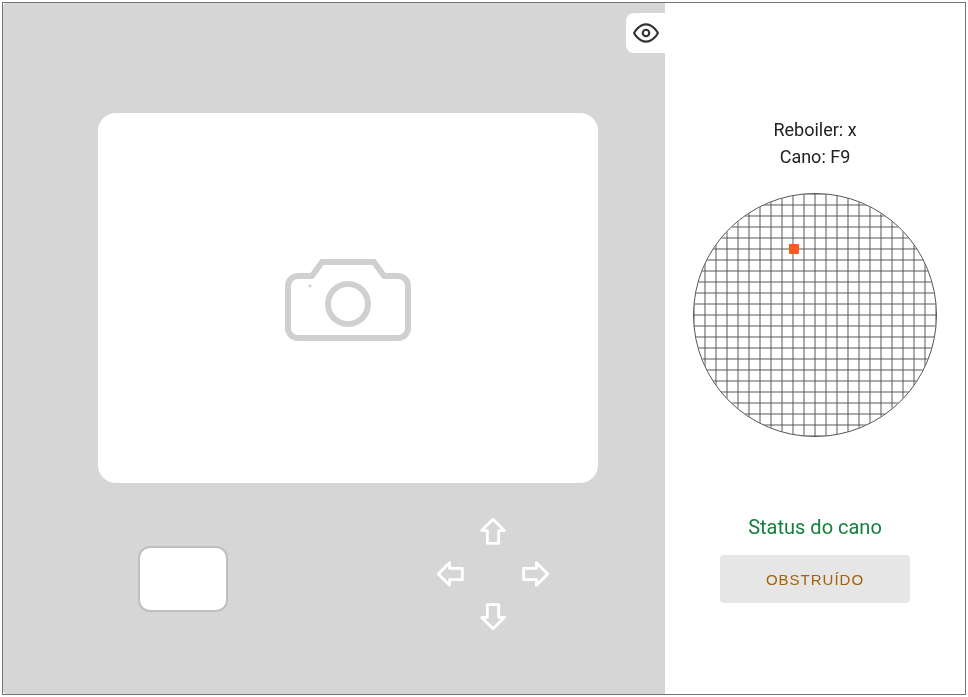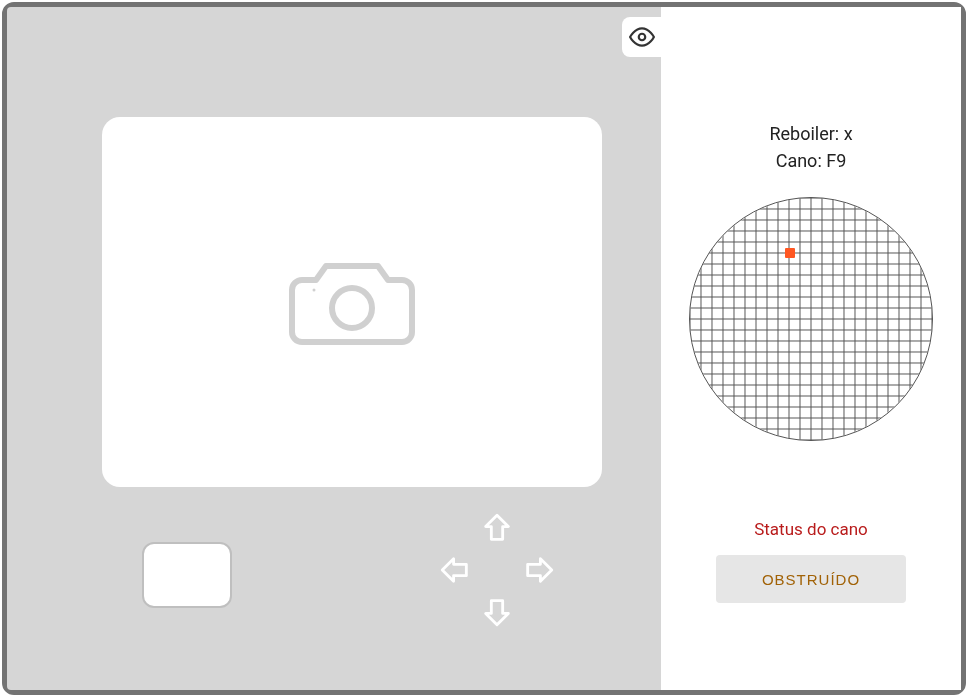--- a/index.html
+++ b/index.html
@@ -1,37 +1,37 @@
 <!DOCTYPE html>
 <html><head>
   <meta charset="utf-8">
   <style>
     * { margin: 0; padding: 0; box-sizing: border-box; }
     body { font-family: -apple-system, BlinkMacSystemFont, "Segoe UI", Roboto, Arial, sans-serif; background: #fff; width: 968px; height: 697px; overflow: hidden; }
-    .container { display: flex; width: 964px; height: 693px; border: 5px solid #737373; border-radius: 12px; margin: 2px; }
+    .container { display: flex; width: 964px; height: 693px; border: 1px solid #737373; border-radius: 0; margin: 2px; }
     .left-panel { flex: 1; background: #d6d6d6; border-radius: 4px 0 0 4px; position: relative; }
     .eye-button { position: absolute; top: 10px; right: -1px; width: 40px; height: 40px; background: #fff; border-radius: 8px 0 0 8px; display: flex; align-items: center; justify-content: center; cursor: pointer; }
     .camera-view { position: absolute; top: 110px; left: 95px; width: 500px; height: 370px; background: #fff; border-radius: 18px; display: flex; align-items: center; justify-content: center; }
     .camera-icon-svg { width: 140px; height: 100px; }
     .thumb-view { position: absolute; left: 135px; bottom: 82px; width: 90px; height: 66px; background: #fff; border: 2px solid #bfbfbf; border-radius: 12px; }
     .dpad { position: absolute; left: 430px; bottom: 60px; width: 120px; height: 120px; }
     .dpad-arrow { position: absolute; width: 36px; height: 36px; display: flex; align-items: center; justify-content: center; cursor: pointer; }
     .dpad-up { top: 0; left: 42px; }
     .dpad-down { bottom: 0; left: 42px; }
     .dpad-left { top: 42px; left: 0; }
     .dpad-right { top: 42px; right: 0; }
     .right-panel { width: 300px; background: #fff; padding: 30px 20px; display: flex; flex-direction: column; align-items: center; }
     .info-lines { text-align: center; margin-top: 80px; }
     .info-lines div { font-size: 18px; color: #222; margin: 6px 0; }
     .radar { width: 244px; height: 244px; border-radius: 50%; border: 1px solid #555; margin-top: 20px; position: relative; overflow: hidden; background: #fff; }
     .radar-grid { position: absolute; top: 0; left: 0; width: 100%; height: 100%; }
     .radar-grid line { stroke: #555; stroke-width: 1; }
     .radar-dot { position: absolute; width: 10px; height: 10px; background: #ff5722; border-radius: 1px; }
     .status-section { margin-top: 78px; text-align: center; width: 100%; }
-    .status-label { font-size: 17px; color: #b91c1c; margin-bottom: 16px; }
+    .status-label { font-size: 20px; color: #15803d; margin-bottom: 16px; }
     .status-button { width: 190px; height: 48px; background: #e6e6e6; border: none; border-radius: 4px; font-size: 15px; letter-spacing: 1px; color: #a16207; cursor: pointer; }
   </style>
 </head>
 <body>
 
 <div class="container">
   <div class="left-panel">
     <div class="eye-button">
       <svg width="26" height="26" viewBox="0 0 24 24" fill="none" stroke="#333" stroke-width="2" stroke-linecap="round" stroke-linejoin="round">
         <path d="M1 12s4-8 11-8 11 8 11 8-4 8-11 8-11-8-11-8z"></path>

